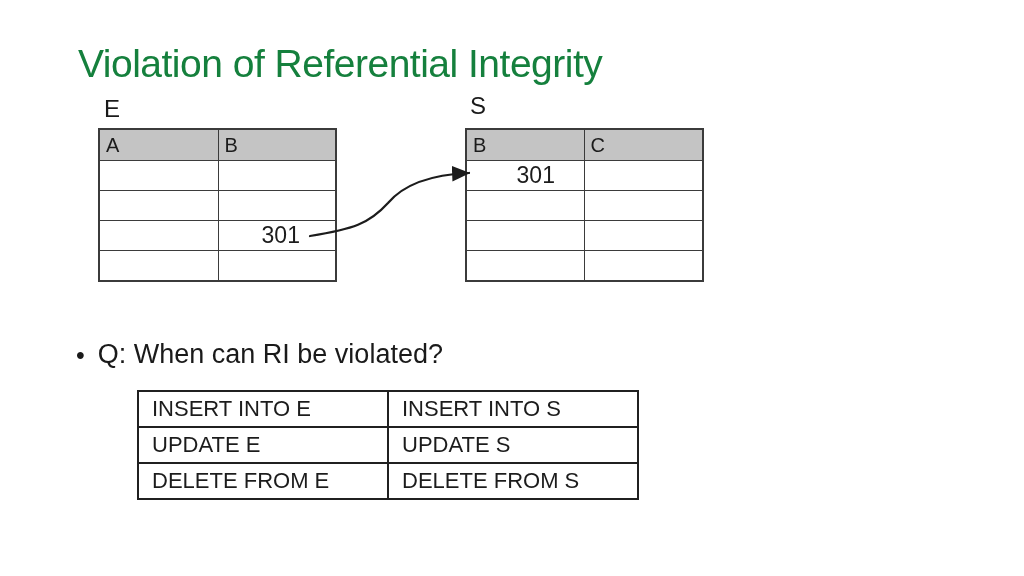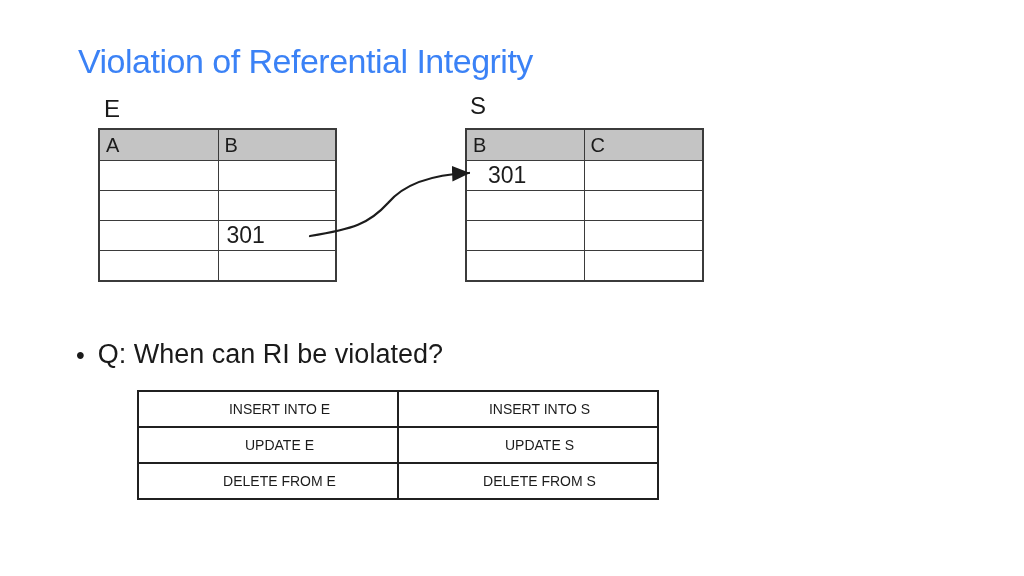--- a/index.html
+++ b/index.html
@@ -13,26 +13,26 @@
     height: 576px;
     background: #ffffff;
     overflow: hidden;
     font-family: "Liberation Sans", sans-serif;
     color: #1c1c1c;
   }
   .title {
     position: absolute;
     left: 78px;
     top: 44px;
-    font-size: 34px;
+    font-size: 39px;
     font-weight: 300;
     letter-spacing: -0.5px;
     line-height: 1.0;
     white-space: nowrap;
-    color: #3b82f6;
+    color: #15803d;
   }
   .rel-label {
     position: absolute;
     font-size: 24px;
     line-height: 1.0;
     color: #1a1a1a;
   }
   table.rel-table {
     position: absolute;
     border-collapse: collapse;
@@ -51,20 +51,21 @@
     background: #c4c4c4;
     font-weight: 400;
     font-size: 20px;
     height: 30px;
     padding-left: 6px;
   }
   table.rel-table td {
     font-size: 23px;
     height: 29px;
     padding-left: 8px;
+    text-align: center;
   }
   .arrow-svg {
     position: absolute;
     left: 295px;
     top: 158px;
     z-index: 5;
   }
   .bullet-row {
     position: absolute;
     left: 76px;
@@ -85,24 +86,24 @@
     left: 137px;
     top: 390px;
     border-collapse: collapse;
     table-layout: fixed;
     border: 2px solid #202020;
   }
   table.ops-table td {
     border: 2px solid #202020;
     width: 235px;
     height: 34px;
-    font-size: 14px;
+    font-size: 22px;
     vertical-align: middle;
-    text-align: center;
-    padding: 0 0 0 23px;
+    text-align: left;
+    padding: 0 0 0 13px;
     white-space: nowrap;
   }
 </style>
 </head>
 <body>
 
 <div class="slide">
 
   <div class="title">Violation of Referential Integrity</div>
 

